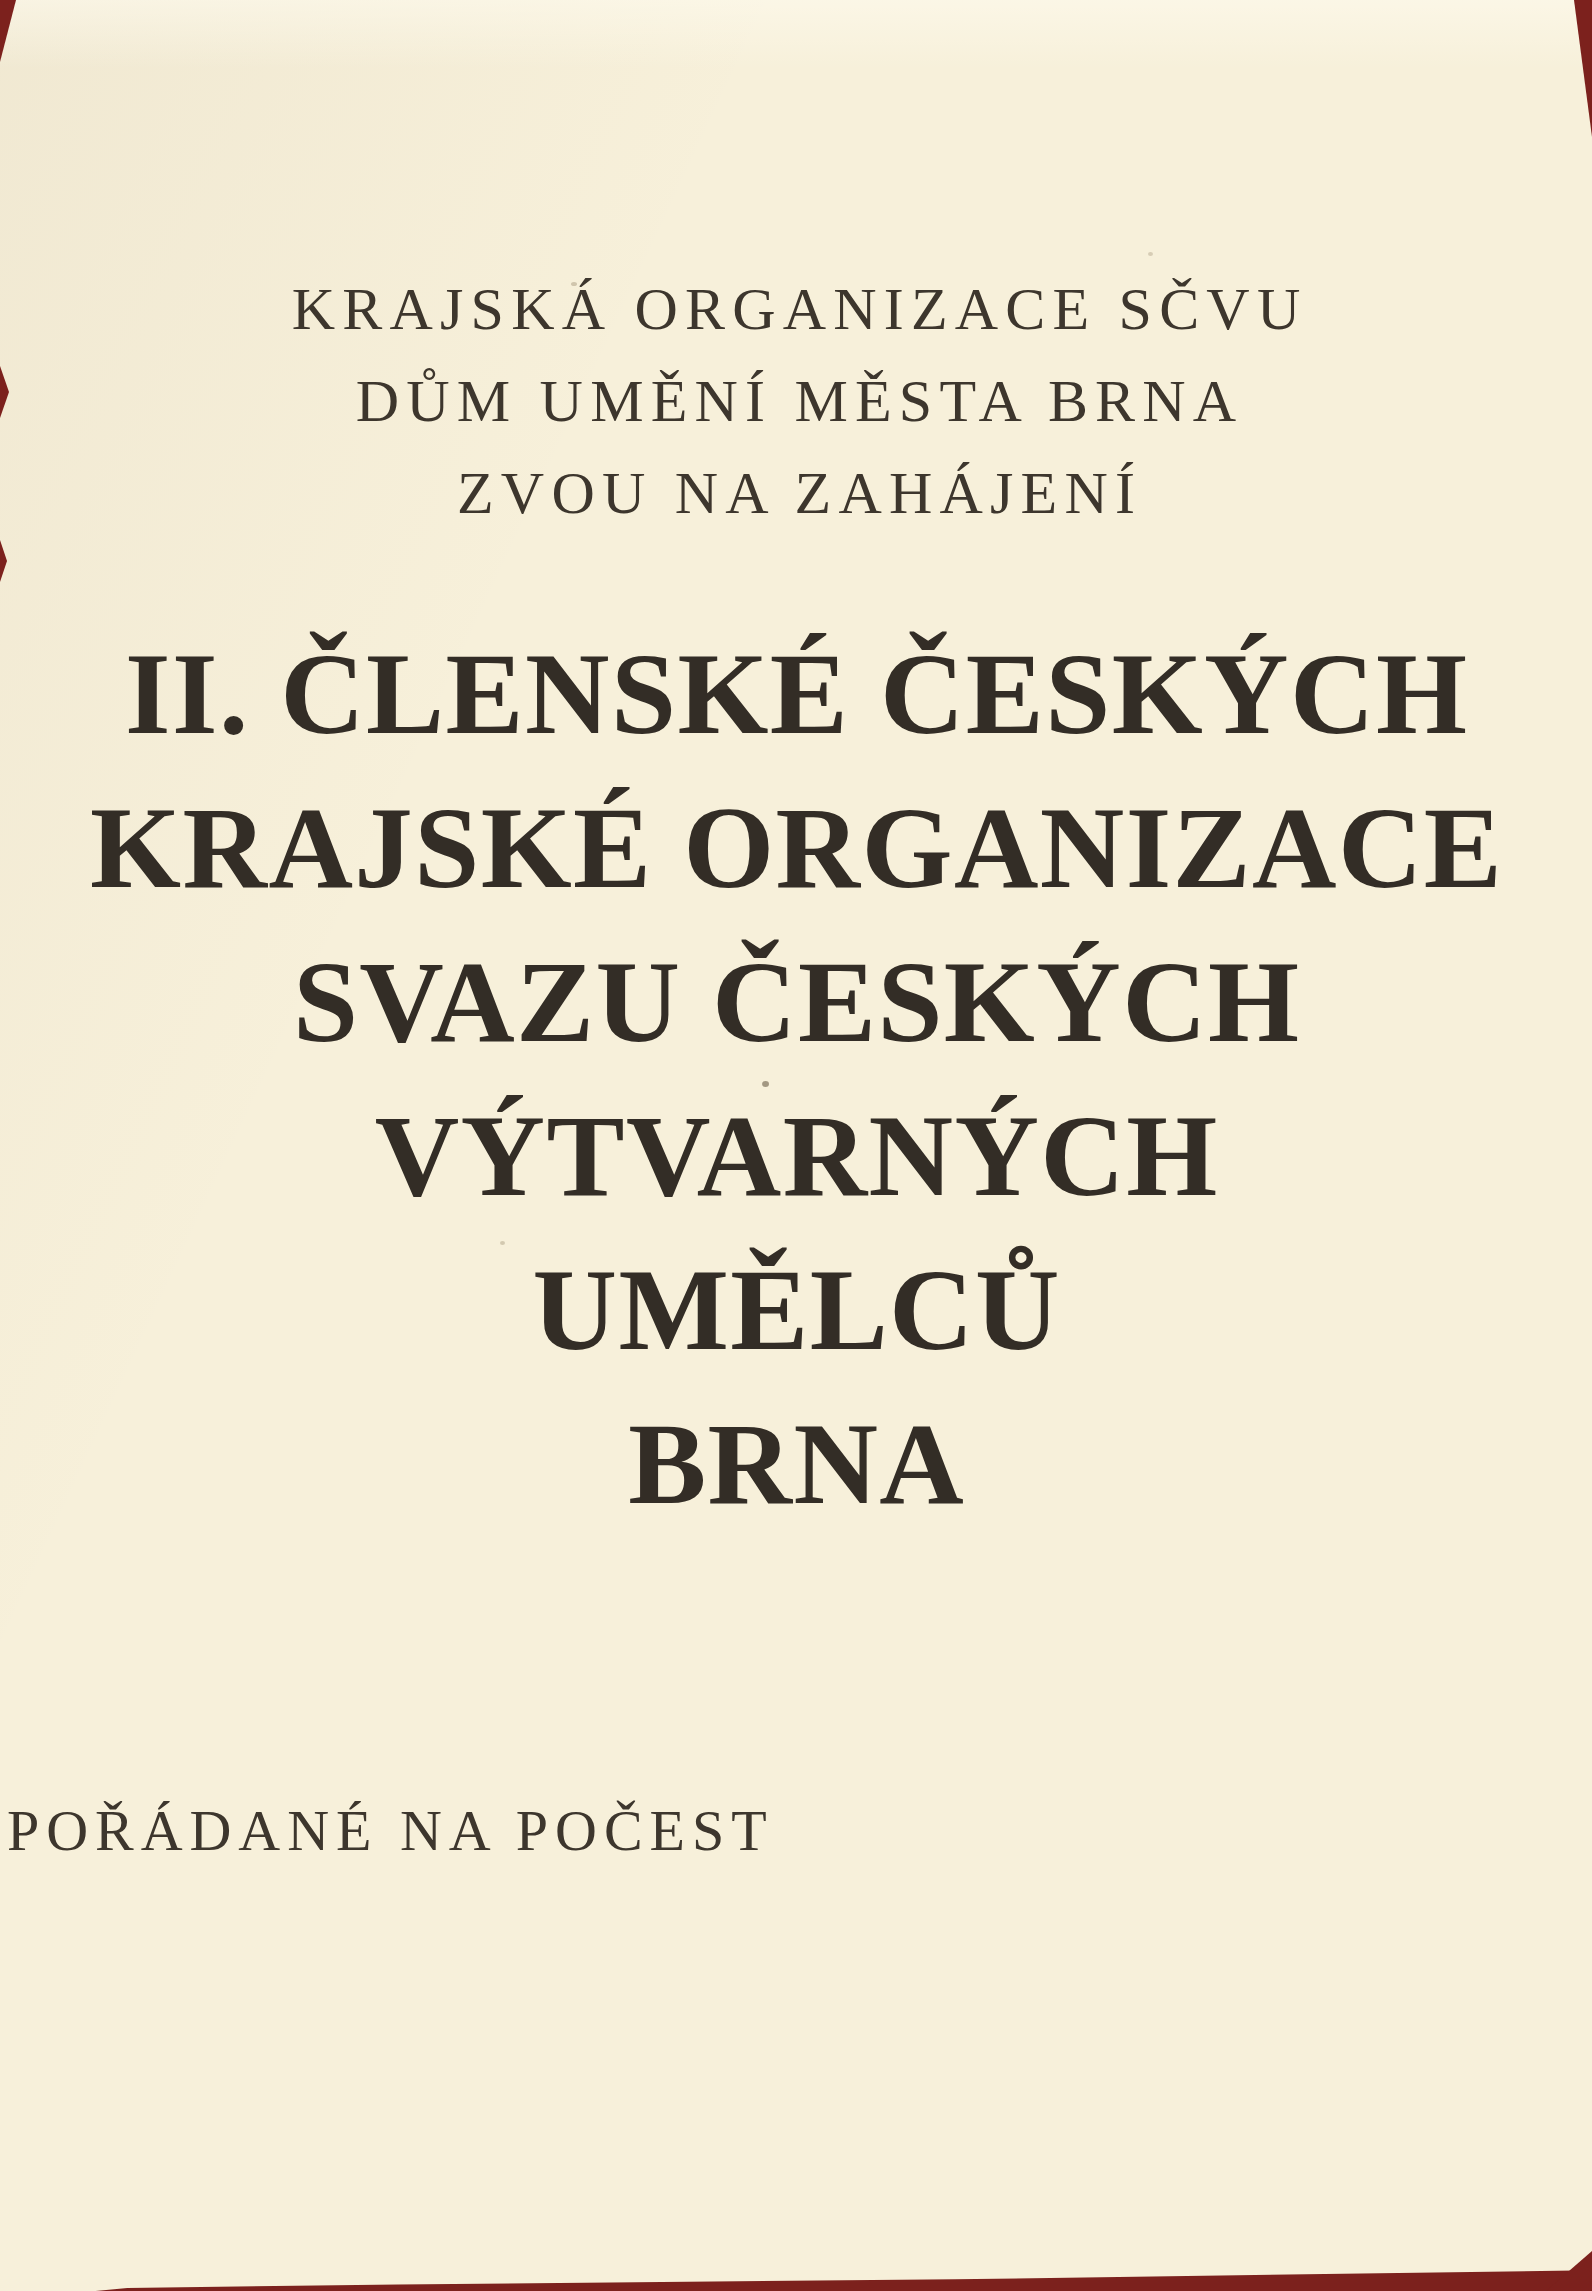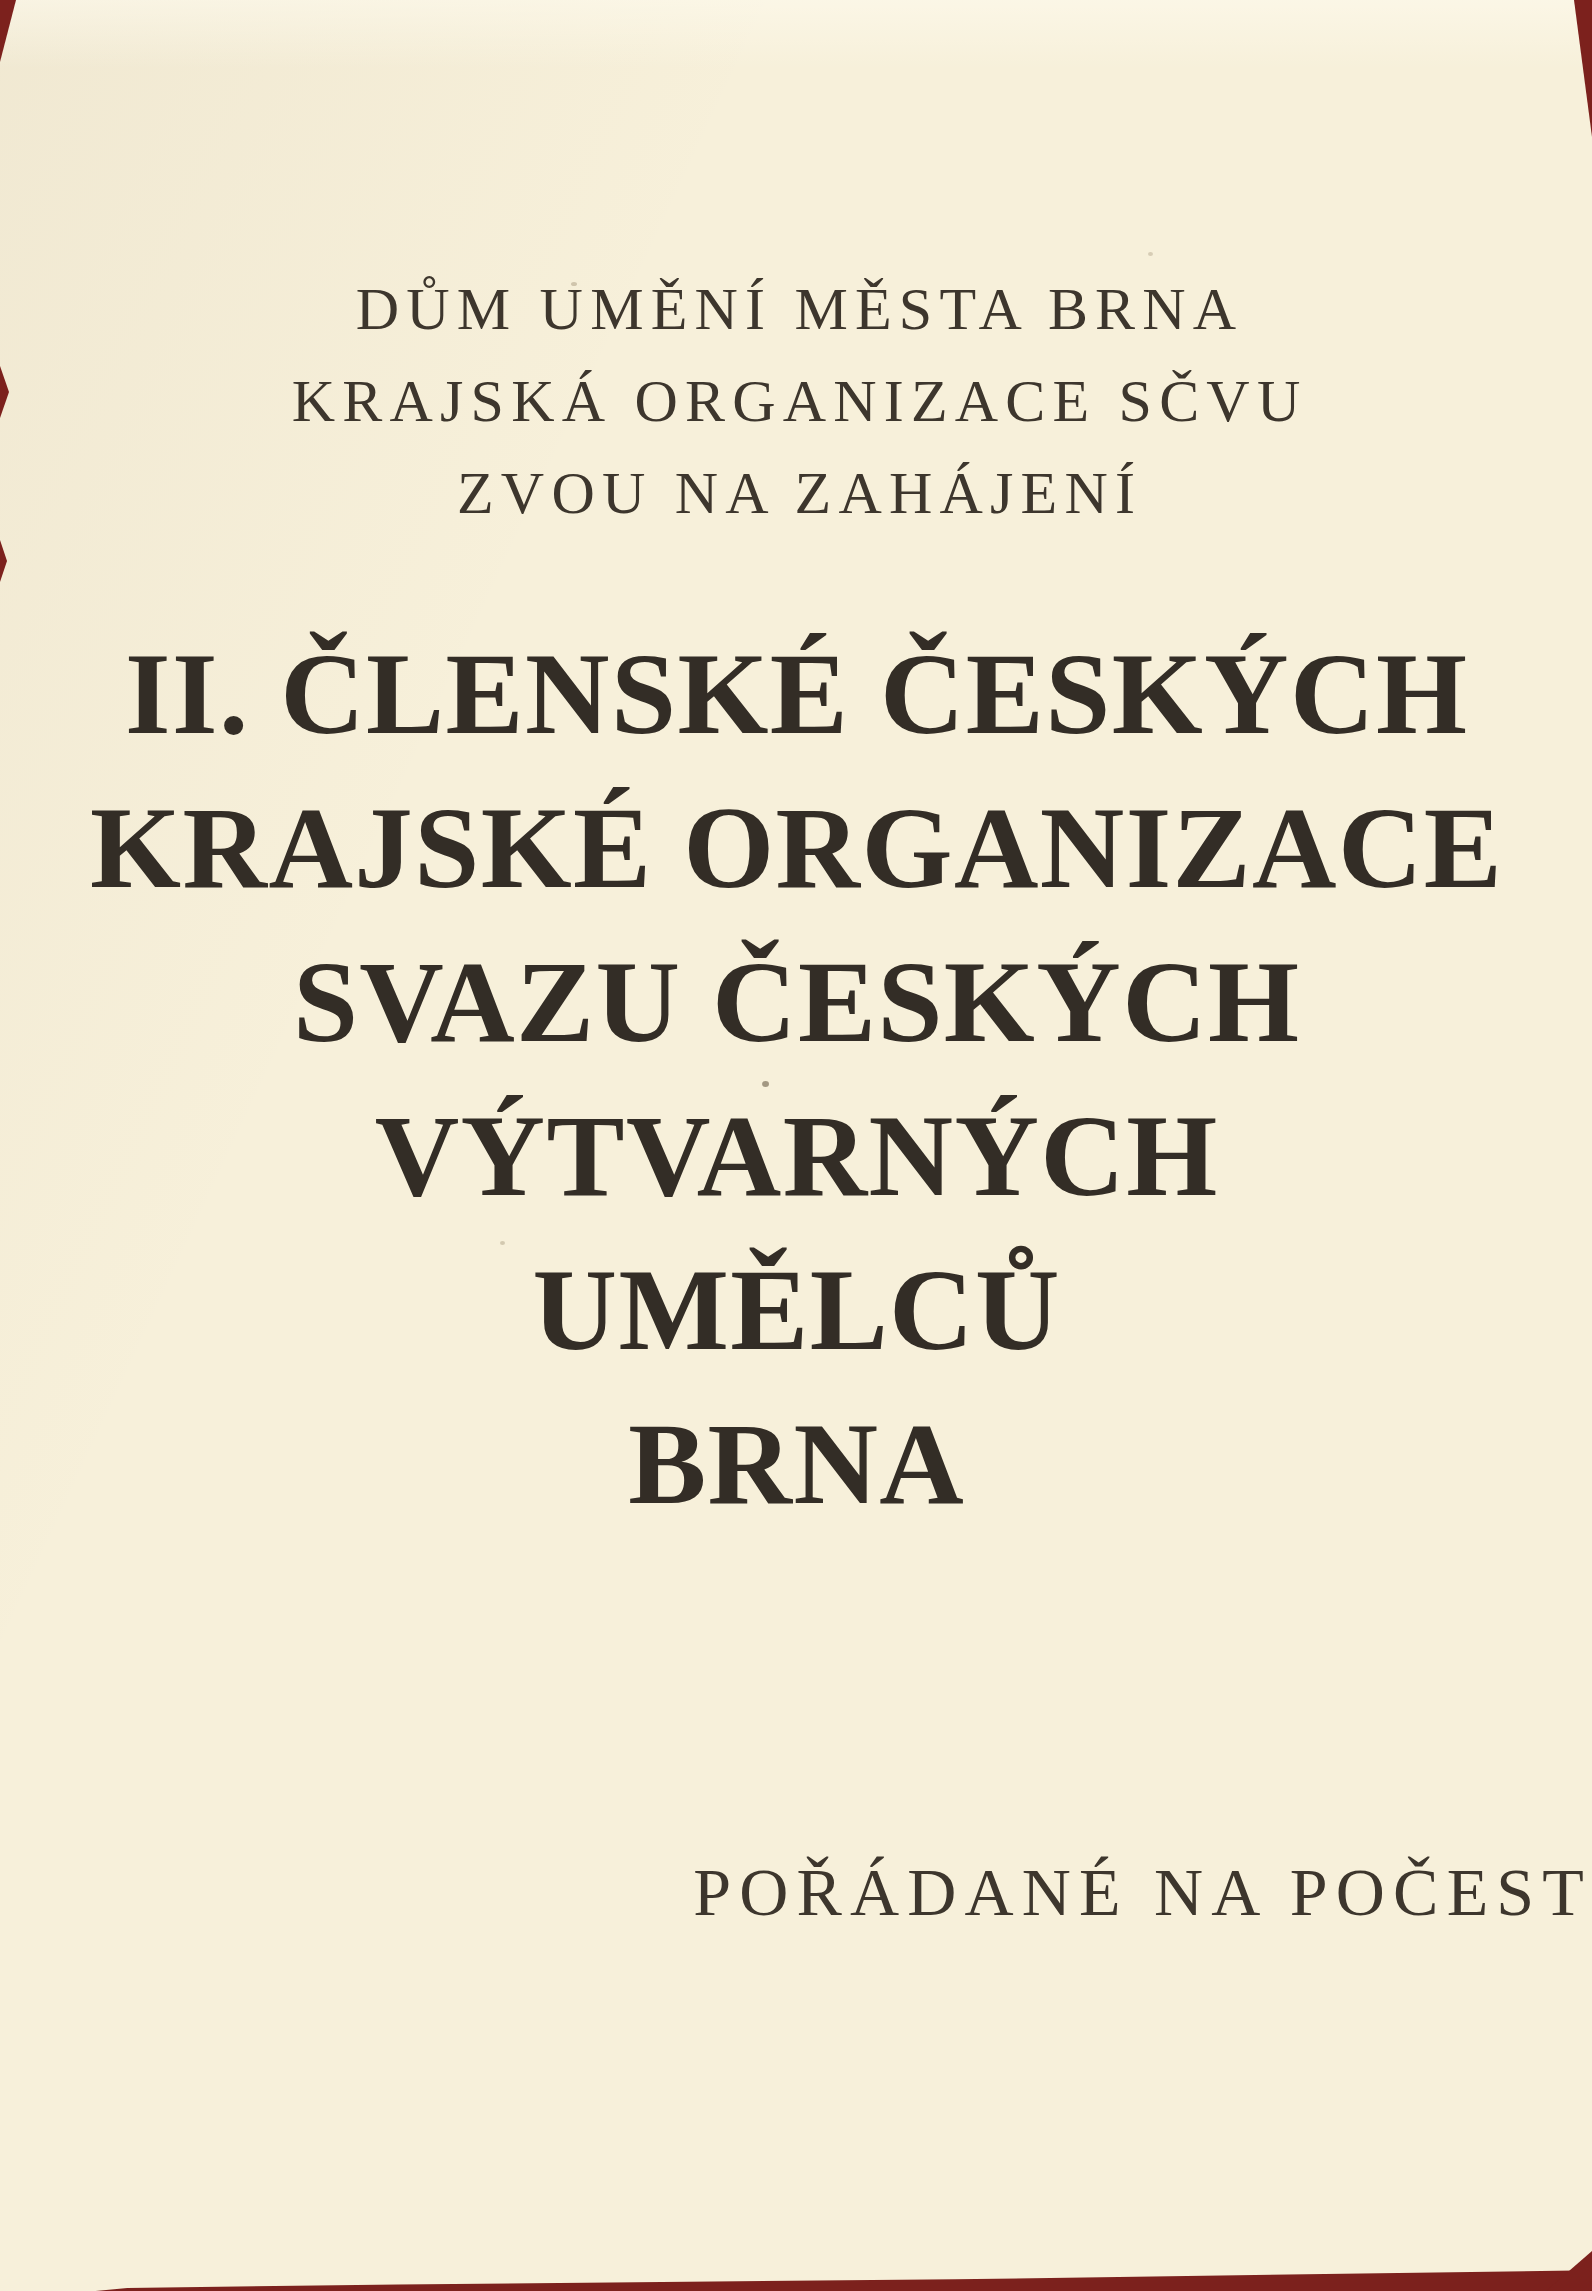--- a/index.html
+++ b/index.html
@@ -72,41 +72,41 @@
     font-size: 117px;
     font-weight: bold;
     line-height: 154px;
     letter-spacing: 0.012em;
     color: #332d26;
   }
   .title-block .line { white-space: nowrap; text-indent: 0.012em; }
 
   .footer-block {
     position: absolute;
-    top: 1848px;
+    top: 1787px;
     left: 0;
     width: 100%;
-    text-align: right;
-    font-size: 68px;
+    text-align: left;
+    font-size: 58px;
     line-height: 88px;
     letter-spacing: 0.12em;
     color: #3d362d;
   }
   .footer-block .line { white-space: nowrap; text-indent: 0.12em; }
 </style>
 </head>
 <body style="--c-paper: #f7f0da; --c-ink: #3a332b; --c-scan_background: #7c211d;">
 
 <div class="card">
 
   <div class="text-layer">
 
     <div class="header-block">
+      <div class="line">KRAJSKÁ ORGANIZACE SČVU</div>
       <div class="line">DŮM UMĚNÍ MĚSTA BRNA</div>
-      <div class="line">KRAJSKÁ ORGANIZACE SČVU</div>
       <div class="line">ZVOU NA ZAHÁJENÍ</div>
     </div>
 
     <div class="title-block">
       <div class="line">II. ČLENSKÉ ČESKÝCH</div>
       <div class="line">KRAJSKÉ ORGANIZACE</div>
       <div class="line">SVAZU ČESKÝCH</div>
       <div class="line">VÝTVARNÝCH</div>
       <div class="line">UMĚLCŮ</div>
       <div class="line">BRNA</div>

